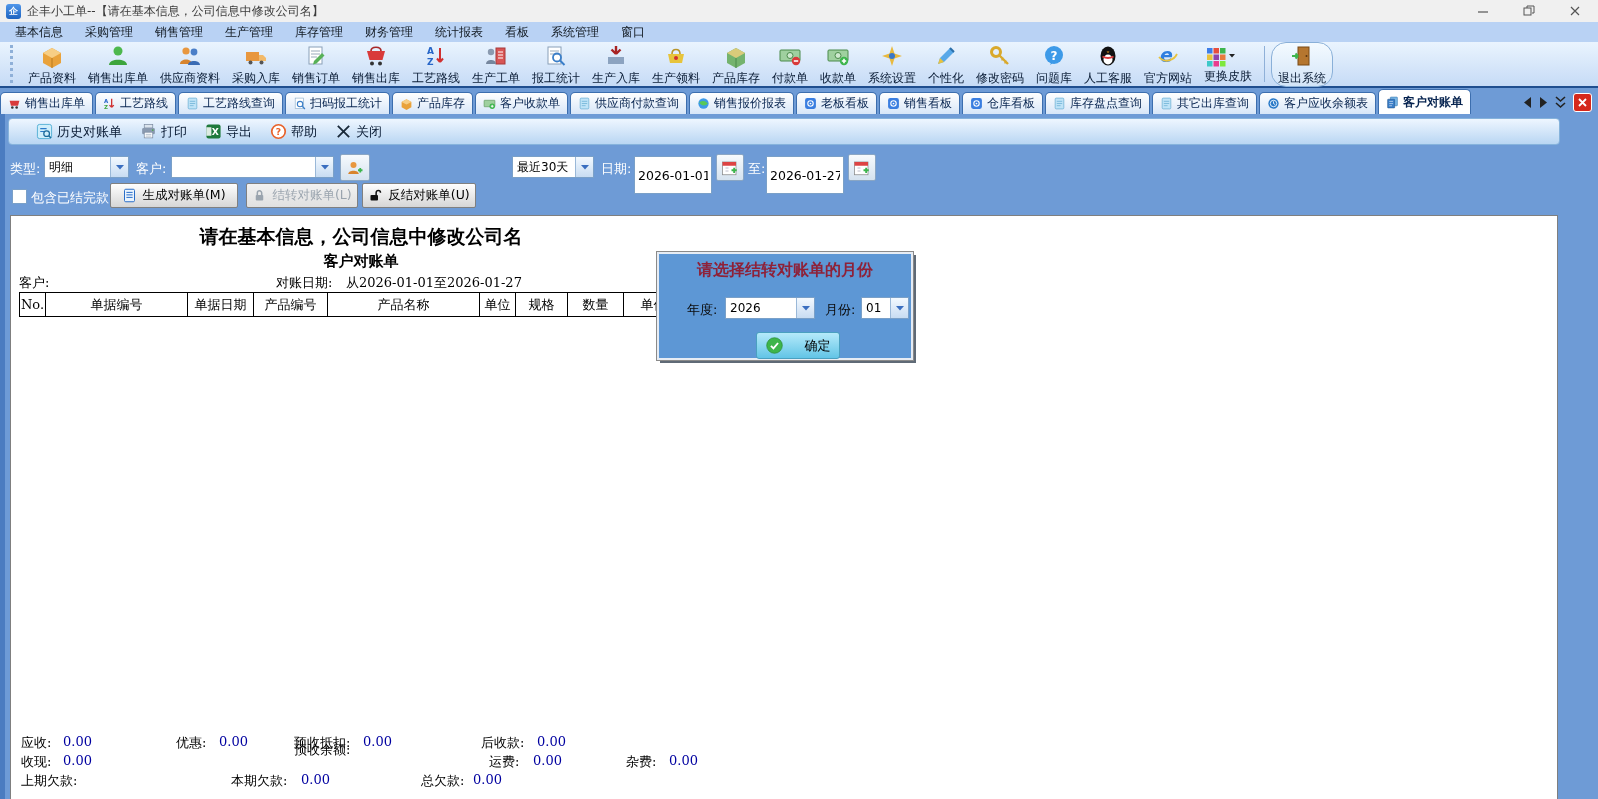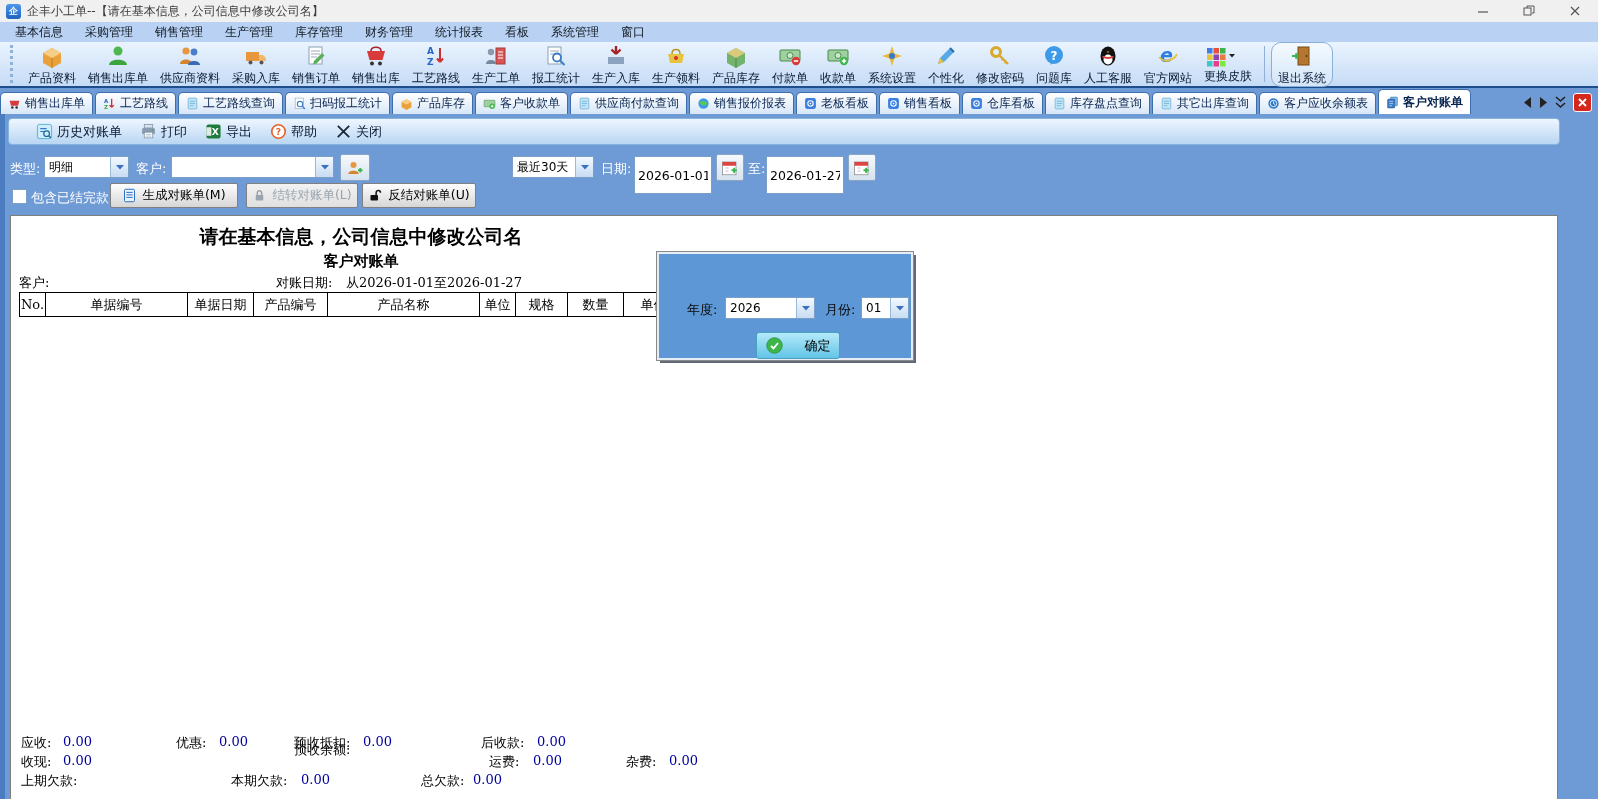--- a/index.html
+++ b/index.html
@@ -20,21 +20,21 @@
   .menuitem{padding:19px 11px;color:#101820}
   
   .toolbar{position:absolute;left:0;top:42px;width:1598px;height:46px;box-sizing:border-box;
            background:linear-gradient(#eaf4fe,#c6dbf6);border-bottom:2px solid #1f4e8f;
            display:flex;align-items:center;padding-left:10px}
   .grip{width:3px;height:38px;border-left:3px dotted #8fb0d8;margin-right:6px}
   .tbitem{display:flex;flex-direction:column;align-items:center;justify-content:center;
           padding:1px 6px;color:#081a33;font-size:12px;line-height:14px;white-space:nowrap}
   .tbitem svg{width:24px;height:24px}
   .tbsep{width:1px;height:36px;background:#8fb0d8;margin:0 6px}
-  .tbexit{border:1px solid #8ab0d8;border-radius:10px;background:linear-gradient(#f4faff,#d3e5f8)}
+  .tbexit{border:1px solid #8ab0d8;border-radius:15px;background:linear-gradient(#f4faff,#d3e5f8)}
   .skincaret{display:flex;align-items:flex-end}
   
   .tabbar{position:absolute;left:0;top:88px;width:1598px;height:26px;background:#6e9bd6;
           display:flex;align-items:flex-end;box-sizing:border-box}
   .tab{height:21px;display:flex;align-items:center;gap:4px;padding:0 7px;white-space:nowrap;
        background:linear-gradient(#ffffff,#d7e6f8);border:1px solid #3c6eae;border-bottom:none;
        border-radius:5px 5px 0 0;margin-right:2px;color:#06234f;font-size:12px}
   .tab.active{background:#fff;font-weight:bold;height:24px}
   .tab svg{width:13px;height:13px}
   .tabctrls{position:absolute;right:6px;top:93px;display:flex;align-items:center;gap:7px}
@@ -632,20 +632,21 @@
   <span class="sumval" style="left:658px;top:537px">0.00</span>
 
   <span class="sumlabel" style="left:10px;top:556px">上期欠款:</span>
   <span class="sumlabel" style="left:220px;top:556px">本期欠款:</span>
   <span class="sumval" style="left:290px;top:556px">0.00</span>
   <span class="sumlabel" style="left:410px;top:556px">总欠款:</span>
   <span class="sumval" style="left:462px;top:556px">0.00</span>
 </div>
 
 <div class="dialog">
+  <div class="dtitle">请选择结转对账单的月份</div>
   <span class="dlabel" style="left:28px;top:47px">年度:</span>
   <div class="cbo" style="position:absolute;left:66px;top:43px;width:90px">
     <span class="txt">2026</span>
     <span class="caretbtn">
         <svg width="8" height="5">
           <path d="M0 0l4 4.5L8 0z" fill="#3a6ec0"></path>
         </svg>
       </span>
   </div>
   <span class="dlabel" style="left:166px;top:47px">月份:</span>

